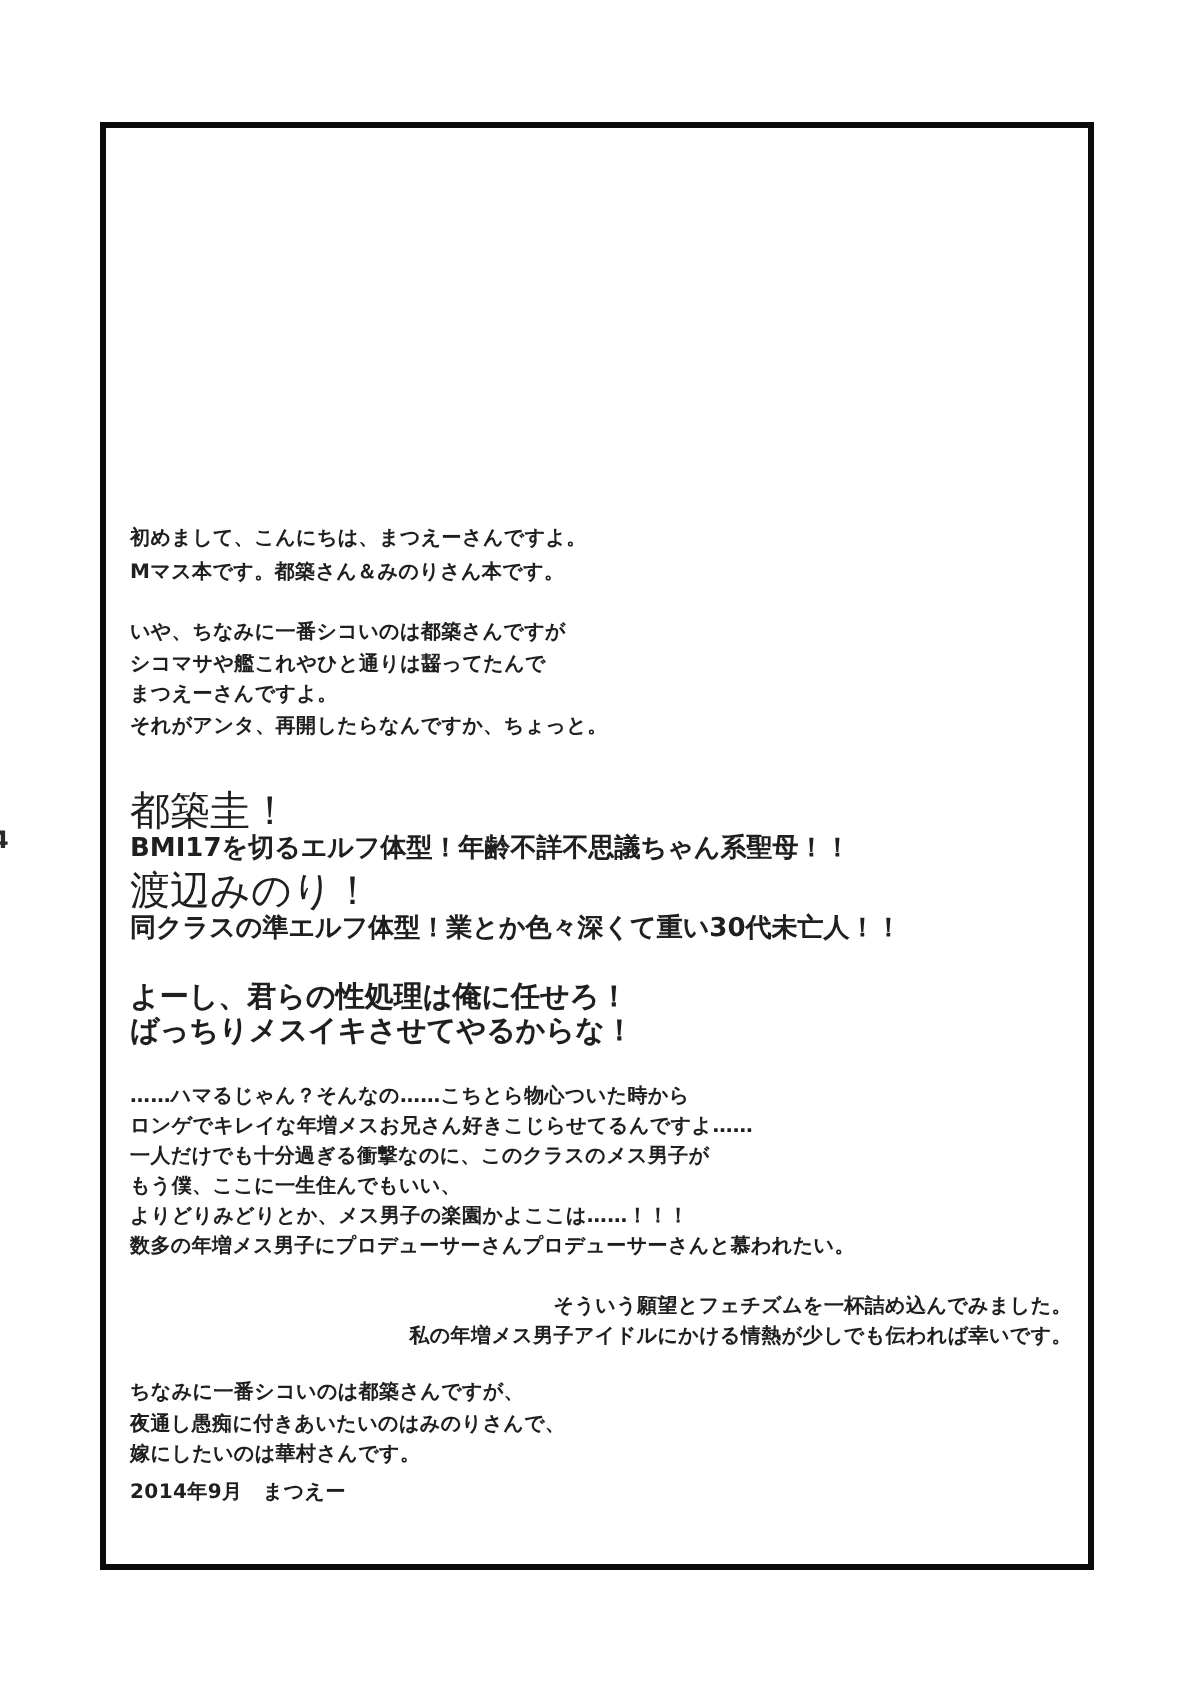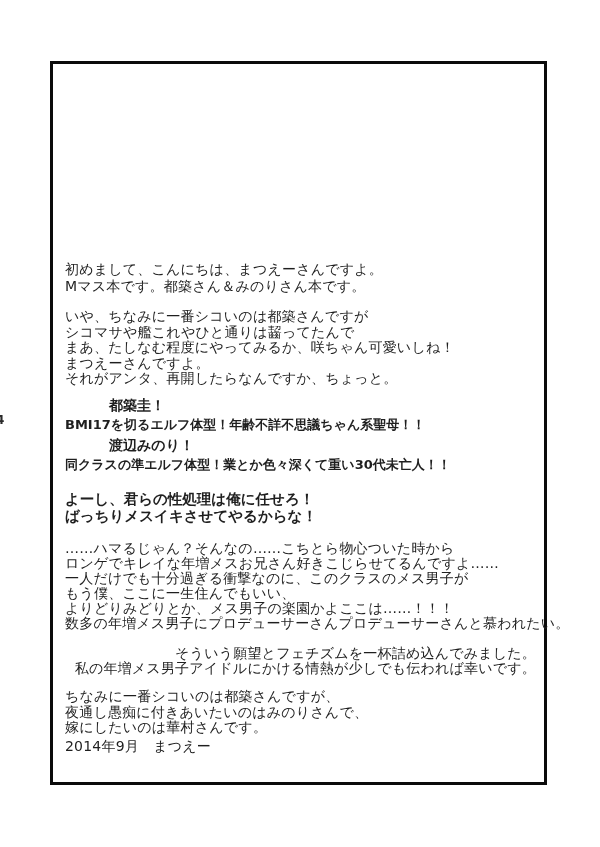--- a/index.html
+++ b/index.html
@@ -25,33 +25,32 @@
     border: 3px solid #0b0b0b;
     background: #ffffff;
   }
   .block {
     position: absolute;
     left: 12px;
     right: 8px;
     white-space: nowrap;
   }
   .body-text {
-    font-size: 14px;
+    font-size: 10px;
     line-height: 15.5px;
-    font-weight: 400;
+    font-weight: 700;
     letter-spacing: 0.2px;
   }
   .greeting   { top: 197px; line-height: 17px; }
   .intro      { top: 245px; }
   .profiles   { top: 331px; }
   .profile-name {
-    font-size: 14px;
+    font-size: 20px;
     line-height: 21px;
-    font-weight: 700;
-    margin-left: 44px;
+    font-weight: 400;
   }
   .profile-desc {
     font-size: 13px;
     line-height: 18.5px;
     font-weight: 700;
   }
   .declaration {
     top: 427px;
     font-size: 14.5px;
     line-height: 17px;
@@ -78,21 +77,20 @@
 <div class="page-frame">
 
   <div class="block body-text greeting">
     <div>初めまして、こんにちは、まつえーさんですよ。</div>
     <div>Mマス本です。都築さん＆みのりさん本です。</div>
   </div>
 
   <div class="block body-text intro">
     <div>いや、ちなみに一番シコいのは都築さんですが</div>
     <div>シコマサや艦これやひと通りは齧ってたんで</div>
-    <div>まあ、たしなむ程度にやってみるか、咲ちゃん可愛いしね！</div>
     <div>まつえーさんですよ。</div>
     <div>それがアンタ、再開したらなんですか、ちょっと。</div>
   </div>
 
   <div class="block profiles">
     <div class="profile-name">都築圭！</div>
     <div class="profile-desc">BMI17を切るエルフ体型！年齢不詳不思議ちゃん系聖母！！</div>
     <div class="profile-name">渡辺みのり！</div>
     <div class="profile-desc">同クラスの準エルフ体型！業とか色々深くて重い30代未亡人！！</div>
   </div>

